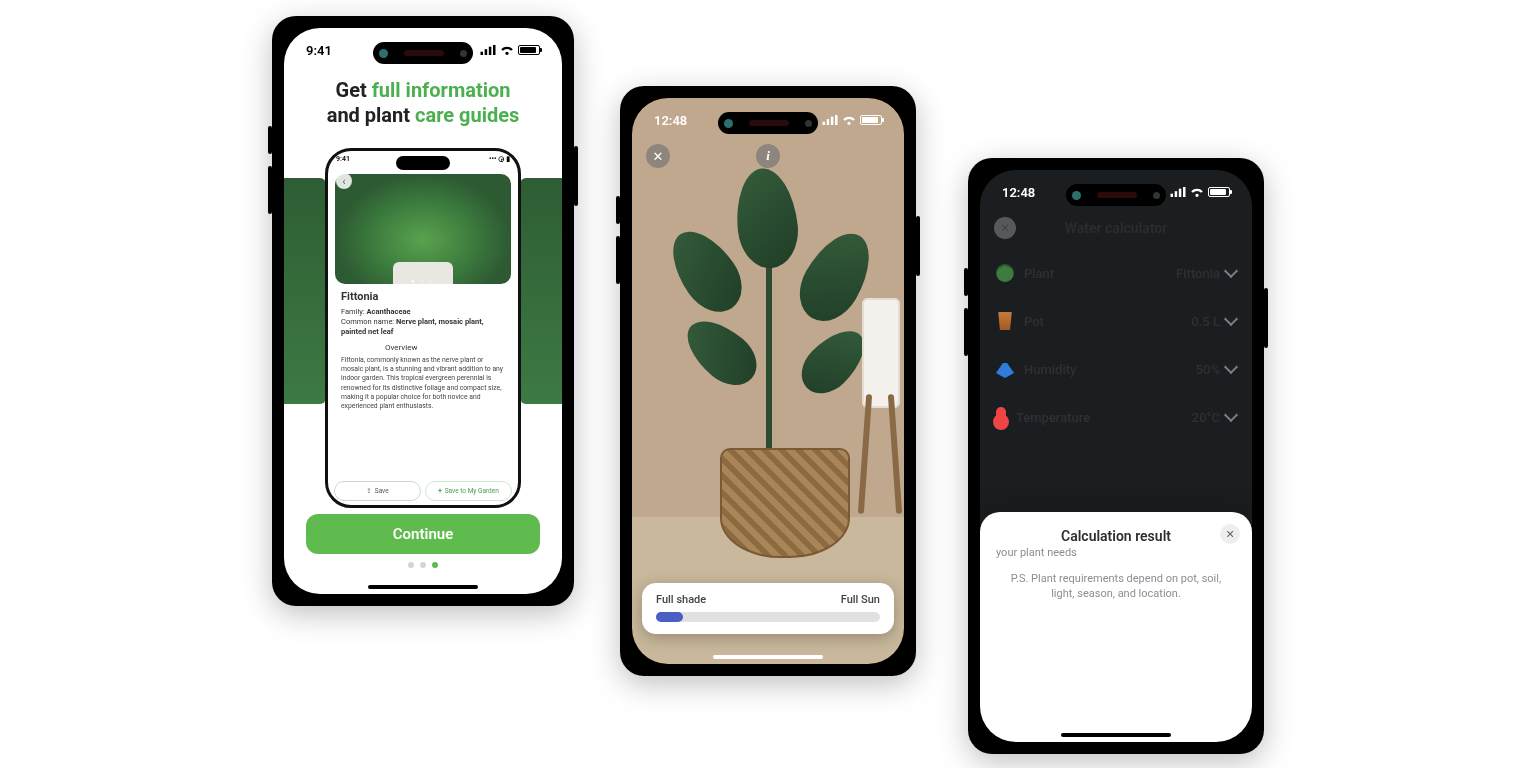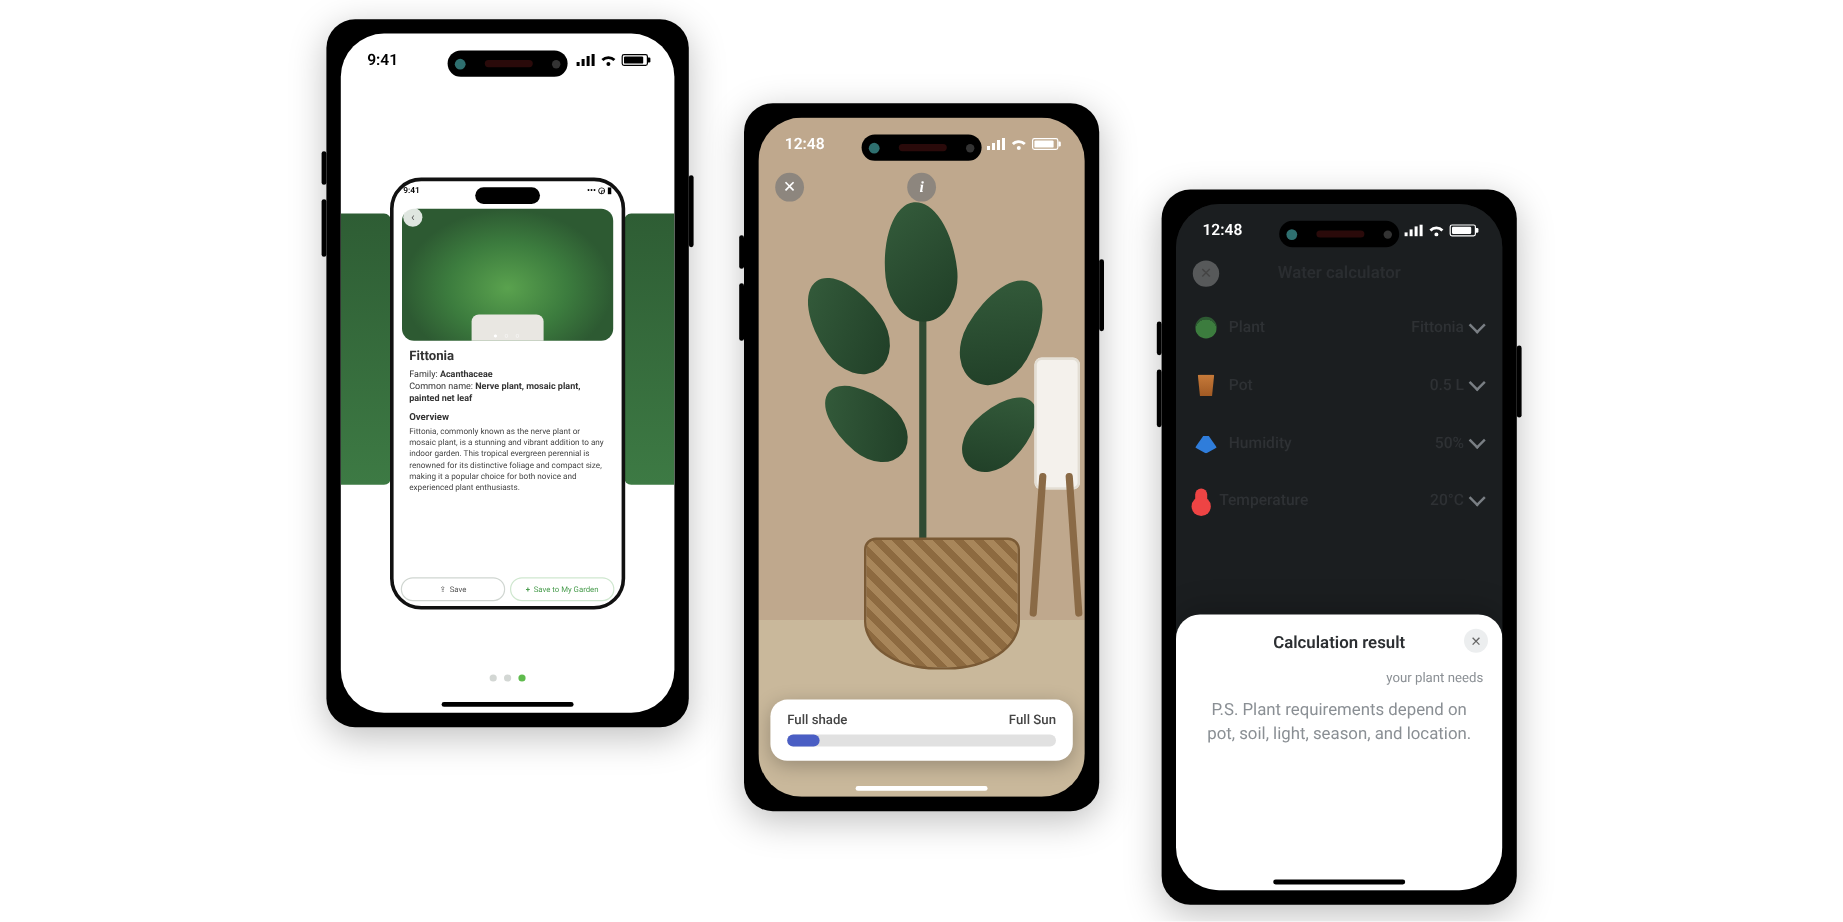--- a/index.html
+++ b/index.html
@@ -56,21 +56,21 @@
   .mini-notch { position:absolute; top:5px; left:50%; transform:translateX(-50%); width:54px; height:14px; background:#000; border-radius:8px; z-index:5;}
   .mini-sb { position:absolute; top:4px; left:8px; right:8px; font-size:7px; font-weight:600; display:flex; justify-content:space-between; z-index:4;}
   .mini-back { position:absolute; top:22px; left:8px; width:16px; height:16px; border-radius:50%; background:rgba(255,255,255,.85); display:flex; align-items:center; justify-content:center; font-size:10px; color:#555; z-index:6; }
   .mini-img { margin:18px 2px 0; height:110px; border-radius:10px; background:radial-gradient(ellipse at 50% 60%,#5aa24e 0%,#3c7c3e 40%,#2d5a32 70%); position:relative; overflow:hidden;}
   .mini-img::after{ content:""; position:absolute; bottom:-4px; left:50%; transform:translateX(-50%); width:60px; height:26px; background:#e9e7e2; border-radius:6px 6px 3px 3px;}
   .mini-dots { position:absolute; left:0; right:0; top:126px; text-align:center; font-size:6px; color:#fff; letter-spacing:2px; z-index:6;}
   .mini-body { padding:6px 8px 0; font-size:7.5px; color:#333; line-height:1.35; }
   .mini-body h3 { font-size:11px; font-weight:700; margin-bottom:2px;}
   .mini-body .lbl { font-weight:400; }
   .mini-body .v { font-weight:700; }
-  .mini-ov { margin-top:6px; font-weight:700; font-size:8px;}
+  .mini-ov { margin-top:6px; font-weight:400; font-size:8px;margin-left:44px;}
   .mini-p { font-size:6.8px; color:#444; margin-top:2px; line-height:1.35;}
   .mini-actions { position:absolute; bottom:4px; left:6px; right:6px; display:flex; gap:4px;}
   .mini-btn { flex:1; height:20px; border:1px solid #d0d6d1; border-radius:10px; font-size:6.5px; display:flex; align-items:center; justify-content:center; gap:3px; color:#555; background:#fff;}
   .mini-btn.save { color:#4a9d4f; border-color:#cfe7cf;}
   .mini-plus { color:#4a9d4f; font-weight:700;}
 
   .p1-continue { position:absolute; left:22px; right:22px; bottom:40px; height:40px; border-radius:12px; background:#5fbb4d; color:#fff; font-weight:600; font-size:15px; display:flex; align-items:center; justify-content:center; }
   .p1-pager { position:absolute; left:0; right:0; bottom:22px; text-align:center; }
   .p1-pager span { display:inline-block; width:6px; height:6px; border-radius:50%; background:#d3d7d4; margin:0 3px;}
   .p1-pager span.active { background:#5fbb4d; }
@@ -128,22 +128,22 @@
   .ic-hum { background:radial-gradient(circle at 50% 68%,#2f7ddb 0 60%,transparent 61%); clip-path:polygon(50% 0,100% 72%,50% 100%,0 72%); }
   .ic-temp { width:10px; height:20px; background:linear-gradient(#e44 60%,#e44 60%); border-radius:6px; position:relative;}
   .ic-temp::after{content:""; position:absolute; left:-3px; bottom:-3px; width:16px; height:16px; border-radius:50%; background:#e44;}
 
   .wc-sheet { position:absolute; left:0; right:0; bottom:0; height:230px; background:#fff; border-radius:20px 20px 0 0; padding:16px 16px 14px; box-shadow:0 -6px 24px rgba(0,0,0,.2);}
   .wc-sheet .sheet-close { position:absolute; right:12px; top:12px; width:20px; height:20px; border-radius:50%; background:#eceeef; color:#666; display:flex; align-items:center; justify-content:center; font-size:11px;}
   .wc-sh-title { text-align:center; font-size:14px; font-weight:600; color:#2c2f32;}
   .wc-amount { margin-top:12px; text-align:center; font-size:26px; font-weight:800; color:#1d6fd6; display:flex; align-items:center; justify-content:center; gap:8px;}
   .water-ring { width:22px; height:22px; border-radius:50%; border:2px dotted #1d6fd6; display:inline-flex; align-items:center; justify-content:center;}
   .water-ring::after{content:""; width:8px; height:10px; background:#1d6fd6; clip-path:polygon(50% 0,100% 72%,50% 100%,0 72%);}
-  .wc-sub { text-align:right; font-size:11px; color:#8a8f94; margin-top:14px;}
-  .wc-ps { text-align:center; font-size:14px; color:#8a8f94; margin-top:12px; line-height:1.4; padding:0 8px;}
+  .wc-sub { text-align:left; font-size:11px; color:#8a8f94; margin-top:2px;}
+  .wc-ps { text-align:center; font-size:11px; color:#8a8f94; margin-top:12px; line-height:1.4; padding:0 8px;}
   .wc-great { margin-top:16px; height:40px; border-radius:12px; background:#6cbd4d; color:#fff; font-weight:600; font-size:14px; display:flex; align-items:center; justify-content:center;}
 
   
   .sb-left  { left:-4px; width:4px;}
   .sb-right { right:-4px; width:4px;}
 </style>
 </head>
 <body>
 
 <div id="phone1" class="phone-frame">
@@ -167,20 +167,26 @@
           </svg>
         <svg class="wifi" viewBox="0 0 16 12">
             <path d="M8 12a2 2 0 100-4 2 2 0 000 4zM1 5a10 10 0 0114 0l-2 2a7 7 0 00-10 0z"></path>
           </svg>
         <span class="batt">
             <span class="fill"></span>
           </span>
       </span>
     </div>
 
+    <div class="p1-head">
+      <h1>
+        <span>Get </span><span class="green">full information</span><br>
+        <span> and plant </span><span class="green">care guides</span>
+      </h1>
+    </div>
 
     <div class="p1-stage">
       <div class="p1-bgplant left"></div>
       <div class="p1-bgplant right"></div>
 
       <div class="mini-phone">
         <div class="mini-notch"></div>
         <div class="mini-sb">
           <span>9:41</span>
           <span>••• ◶ ▮</span>
@@ -201,20 +207,23 @@
               <span>Save</span>
             </div>
           <div class="mini-btn save">
               <span class="mini-plus">+</span>
               <span>Save to My Garden</span>
             </div>
         </div>
       </div>
     </div>
 
+    <div class="p1-continue">
+        <span>Continue</span>
+      </div>
     <div class="p1-pager">
       <span></span><span></span><span class="active"></span>
     </div>
     <div class="home-ind"></div>
   </div>
 </div>
 
 <div id="phone2" class="phone-frame">
   <div class="side-btn sb-left" style="top:110px;height:28px"></div>
   <div class="side-btn sb-left" style="top:150px;height:48px"></div>

